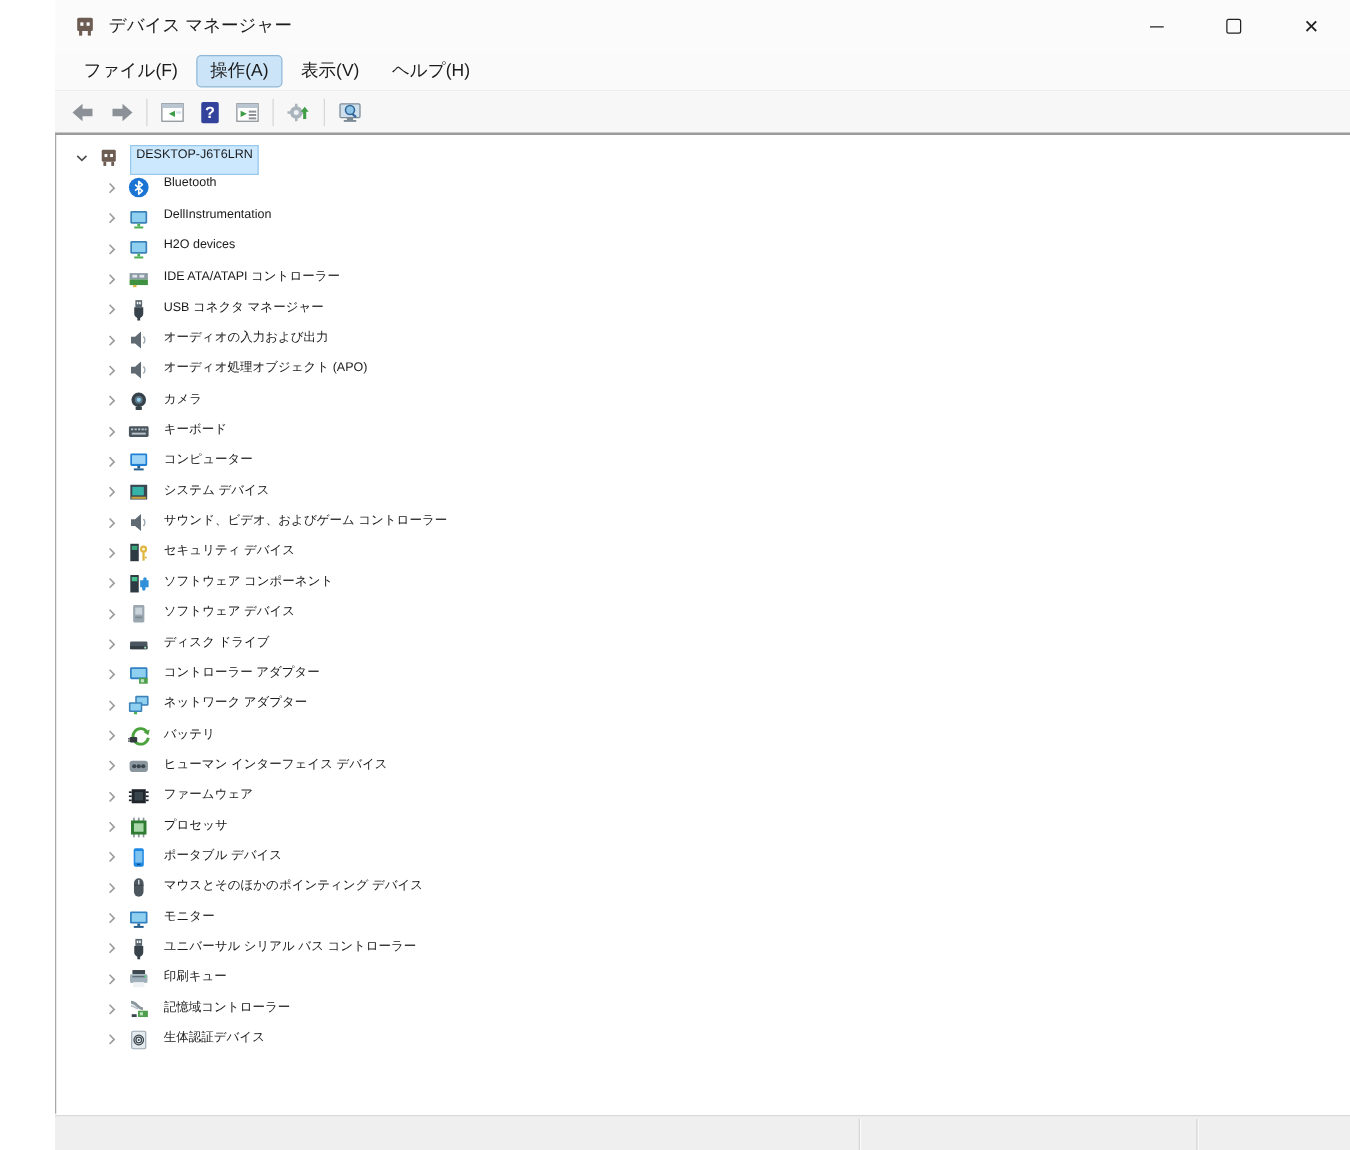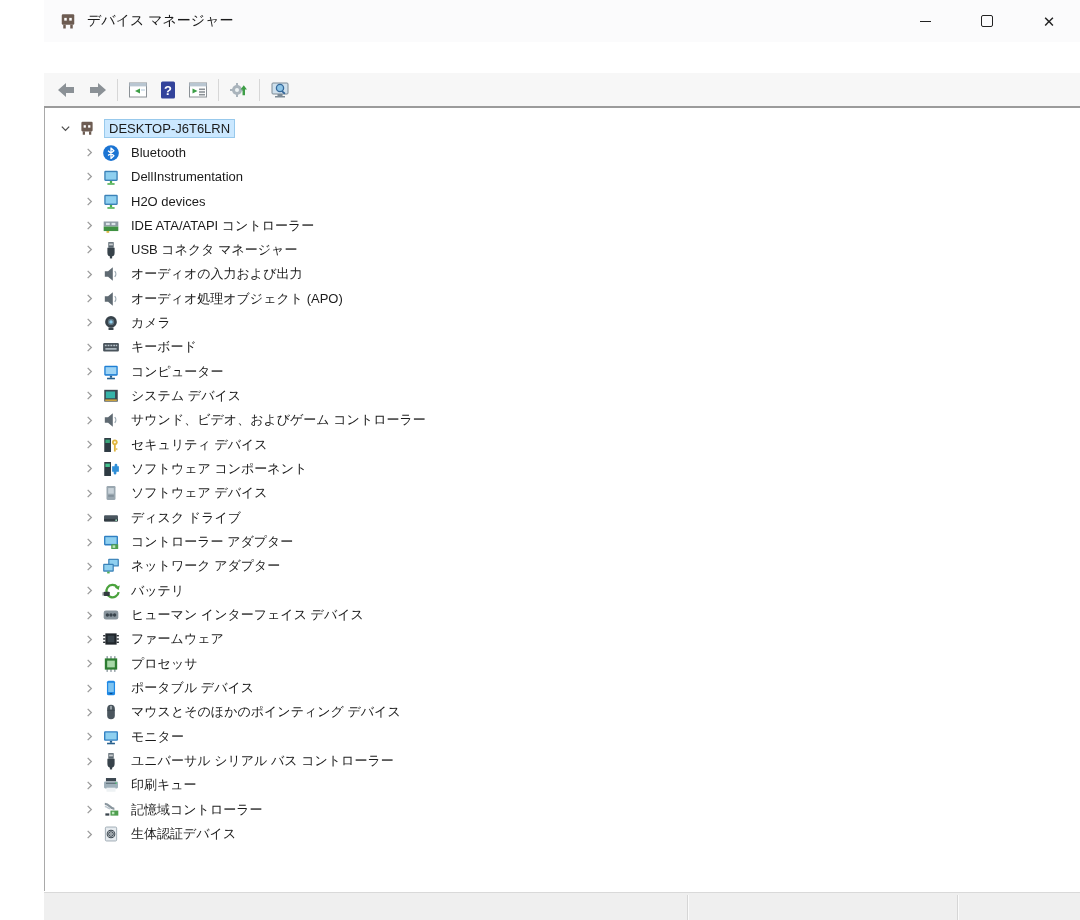--- a/index.html
+++ b/index.html
@@ -44,21 +44,21 @@
   .tool-btn{width:28px;height:26px;display:flex;align-items:center;justify-content:center;margin:0 1px;}
   .tool-btn svg{width:20px;height:20px;}
   .tool-sep{width:1px;height:22px;background:#d7d7d7;margin:0 5px;}
 
   
   .content{
     position:absolute;top:108px;left:0;right:0;bottom:29px;
     background:#fff;border-left:1px solid #a9a9a9;
     padding-top:8px;overflow:hidden;
   }
-  .tree-row{display:flex;align-items:center;height:24.35px;font-size:13px;white-space:nowrap;}
+  .tree-row{display:flex;height:24.35px;font-size:10px;white-space:nowrap;}
   .tree-row .chev{width:20px;height:20px;display:flex;align-items:center;justify-content:center;flex:0 0 auto;}
   .tree-row .chev svg{width:11px;height:11px;}
   .tree-row .nodeicon{width:24px;height:20px;display:flex;align-items:center;justify-content:center;flex:0 0 auto;}
   .tree-row .nodeicon svg{width:18px;height:18px;}
   .tree-row .label{margin-left:5px;padding:1px 3px;}
   .tree-row.root .spacer{width:10px;flex:0 0 auto;}
   .tree-row.child .spacer{width:34px;flex:0 0 auto;}
   .tree-row.root .label{background:#cbe8ff;border:1px solid #98c9ec;padding:1px 4px;}
 
   
@@ -90,20 +90,26 @@
         </div>
       <div class="win-btn">
           <span class="glyph-max"></span>
         </div>
       <div class="win-btn">
           <span class="glyph-close">✕</span>
         </div>
     </div>
   </div>
 
+  <div class="menubar" id="menubar">
+      <div class="menu-item">ファイル(F)</div>
+      <div class="menu-item active">操作(A)</div>
+      <div class="menu-item">表示(V)</div>
+      <div class="menu-item">ヘルプ(H)</div>
+    </div>
 
   <div class="toolbar" id="toolbar">
       <div style="width: 8px;"></div>
       <div class="tool-btn">
         <span style="display: flex;">
           <svg viewBox="0 0 20 20">
             <path d="M9 3v4h8v6H9v4l-8-7z" fill="#8b9196"></path>
           </svg>
         </span>
       </div>

